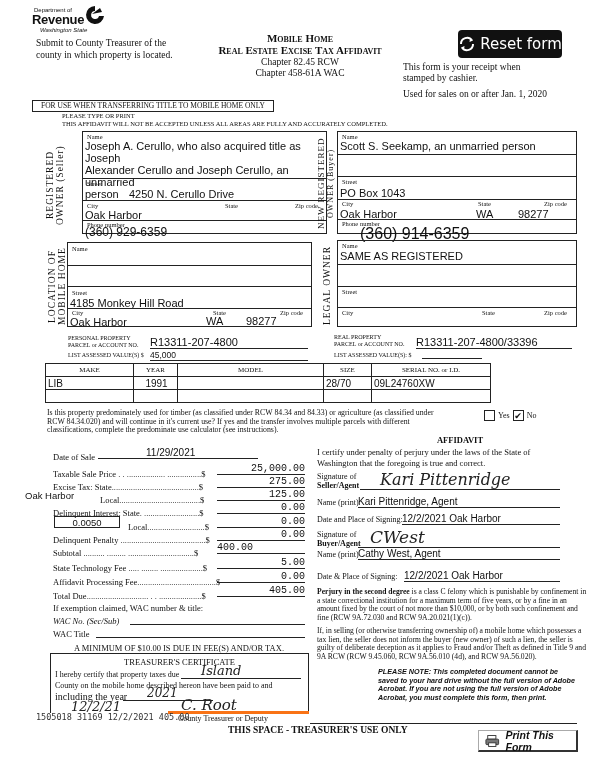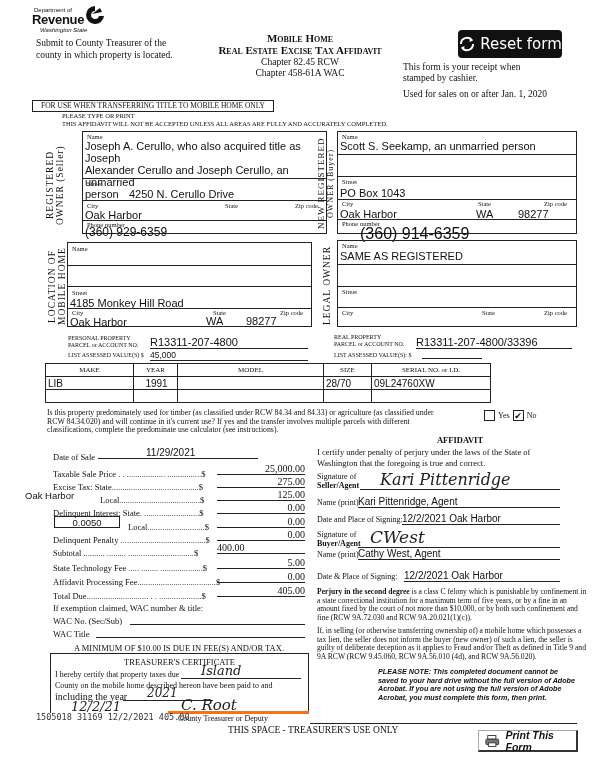--- a/index.html
+++ b/index.html
@@ -6,21 +6,21 @@
   body { width: 600px; height: 771px; background: #fff; font-family: "Liberation Serif", serif; color: #111; position: relative; overflow: hidden; }
   .abs { position: absolute; }
   .sans { font-family: "Liberation Sans", sans-serif; }
   .tiny { font-size: 6.5px; font-family: "Liberation Serif", serif; }
   .fill { font-family: "Liberation Sans", sans-serif; font-size: 11px; color: #111; }
   .box { border: 1px solid #222; }
   .row-line { border-top: 1px solid #222; }
   .vlabel { position: absolute; writing-mode: vertical-rl; transform: rotate(180deg); font-size: 9px; letter-spacing: 1px; text-align: center; line-height: 10px; }
   .uline { border-bottom: 1px solid #222; }
   .dots { font-size: 8.5px; white-space: nowrap; }
-  .amt { position: absolute; right: 0; font-family: Liberation Serif, serif; font-size: 10px; }
+  .amt { position: absolute; right: 0; font-family: Liberation Mono, monospace; font-size: 10px; }
   table.mh { border-collapse: collapse; position: absolute; left: 45px; top: 363px; width: 446px; }
   table.mh th, table.mh td { border: 1px solid #222; height: 13px; font-size: 7px; }
   table.mh th { font-weight: normal; text-align: center; }
   table.mh td { font-family: "Liberation Sans", sans-serif; font-size: 10px; padding-left: 2px; }
   .reset-btn { position: absolute; left: 458px; top: 30px; width: 104px; height: 28px; background: #111; border-radius: 4px; color: #fff; font-family: "DejaVu Sans", sans-serif; font-size: 15px; display: flex; align-items: center; justify-content: center; gap: 4px; cursor: pointer; }
   .print-btn { position: absolute; left: 478px; top: 730px; width: 100px; height: 22px; border: 1px solid #aaa; border-right: 2px solid #333; border-bottom: 2px solid #333; display: flex; align-items: center; gap: 6px; padding-left: 6px; font-family: "Liberation Sans", sans-serif; font-style: italic; font-weight: bold; font-size: 10.5px; cursor: pointer; background:#fff; }
   .sig { font-family: "DejaVu Serif", serif; font-style: italic; font-size: 14px; color: #222; }
   .checkbox { display: inline-block; width: 11px; height: 11px; border: 1px solid #222; vertical-align: middle; text-align: center; font-size: 9px; line-height: 10px; }
 </style>
 </head>
@@ -240,21 +240,21 @@
 <div class="abs" style="left:53px;top:571px;width:252px;height:12px;">
   <span class="dots">Affidavit Processing Fee.....................................$</span>
   <span class="amt uline" style="width:88px;text-align:right;">0.00</span>
 </div>
 <div class="abs" style="left:53px;top:585px;width:252px;height:12px;">
   <span class="dots">Total Due.............................  .  .  ....................$</span>
   <span class="amt uline" style="width:88px;text-align:right;">405.00</span>
 </div>
 
 <div class="abs" style="left:53px;top:603px;font-size:8.5px;">If exemption claimed, WAC number &amp; title:</div>
-<div class="abs" style="left:53px;top:616px;font-size:8.5px;">WAC No. (Sec/Sub)</div>
+<div class="abs" style="left:53px;top:616px;font-size:8.5px;font-style:italic;">WAC No. (Sec/Sub)</div>
 <div class="abs uline" style="left:130px;top:624px;width:175px;height:1px;"></div>
 <div class="abs" style="left:53px;top:629px;font-size:8.5px;">WAC Title</div>
 <div class="abs uline" style="left:96px;top:637px;width:209px;height:1px;"></div>
 <div class="abs" style="left:53px;top:643px;width:252px;text-align:center;font-size:8.5px;">A MINIMUM OF $10.00 IS DUE IN FEE(S) AND/OR TAX.</div>
 
 <div class="abs box" style="left:50px;top:653px;width:259px;height:60px;border-bottom:none;">
   <div class="abs" style="left:0;top:3px;width:100%;text-align:center;font-size:8.5px;">TREASURER'S CERTIFICATE</div>
   <div class="abs" style="left:4px;top:16px;font-size:8px;">I hereby certify that property taxes due</div>
   <div class="abs sig uline" style="left:130px;top:9px;width:120px;padding-left:20px;font-size:13px;">Island</div>
   <div class="abs" style="left:4px;top:27px;font-size:8px;">County on the mobile home described hereon have been paid to and</div>
@@ -291,21 +291,21 @@
 <div class="abs fill uline" style="left:404px;top:570px;width:156px;font-size:10px;">12/2/2021 Oak Harbor</div>
 
 <div class="abs" style="left:317px;top:588px;width:270px;font-size:7.6px;line-height:8.6px;">
   <b>Perjury in the second degree</b><span> is a class C felony which is punishable by confinement in a state correctional institution for a maximum term of five years, or by a fine in an amount fixed by the court of not more than $10,000, or by both such confinement and fine (RCW 9A.72.030 and RCW 9A.20.021(1)(c)).</span>
 </div>
 <div class="abs" style="left:317px;top:627px;width:270px;font-size:7.6px;line-height:8.6px;">If, in selling (or otherwise transferring ownership of) a mobile home which possesses a tax lien, the seller does not inform the buyer (new owner) of such a lien, the seller is guilty of deliberate deception as it applies to Fraud and/or Theft as defined in Title 9 and 9A RCW (RCW 9.45.060, RCW 9A.56.010 (4d), and RCW 9A.56.020).</div>
 <div class="abs sans" style="left:378px;top:668px;width:200px;font-size:7.2px;line-height:8.6px;font-style:italic;font-weight:bold;">PLEASE NOTE: This completed document cannot be saved to your hard drive without the full version of Adobe Acrobat. If you are not using the full version of Adobe Acrobat, you must complete this form, then print.</div>
 
 <div class="abs" style="left:50px;top:712px;width:1px;height:1px;"></div>
 <div class="abs" style="left:310px;top:723px;width:267px;border-top:1.5px solid #222;"></div>
-<div class="abs" style="left:228px;top:725px;font-size:9.5px;font-weight:normal;">THIS SPACE - TREASURER'S USE ONLY</div>
+<div class="abs" style="left:228px;top:725px;font-size:9.5px;font-weight:bold;">THIS SPACE - TREASURER'S USE ONLY</div>
 <div class="print-btn">
   <svg width="16" height="14" viewBox="0 0 16 14">
     <rect x="3" y="1" width="9" height="4" fill="#fff" stroke="#333" stroke-width="1"></rect>
     <rect x="1" y="5" width="14" height="6" rx="1" fill="#777" stroke="#333" stroke-width="1"></rect>
     <rect x="4" y="9" width="8" height="4" fill="#fff" stroke="#333" stroke-width="1"></rect>
   </svg>
   <span>Print This Form</span>
 </div>
 
 </body></html>

